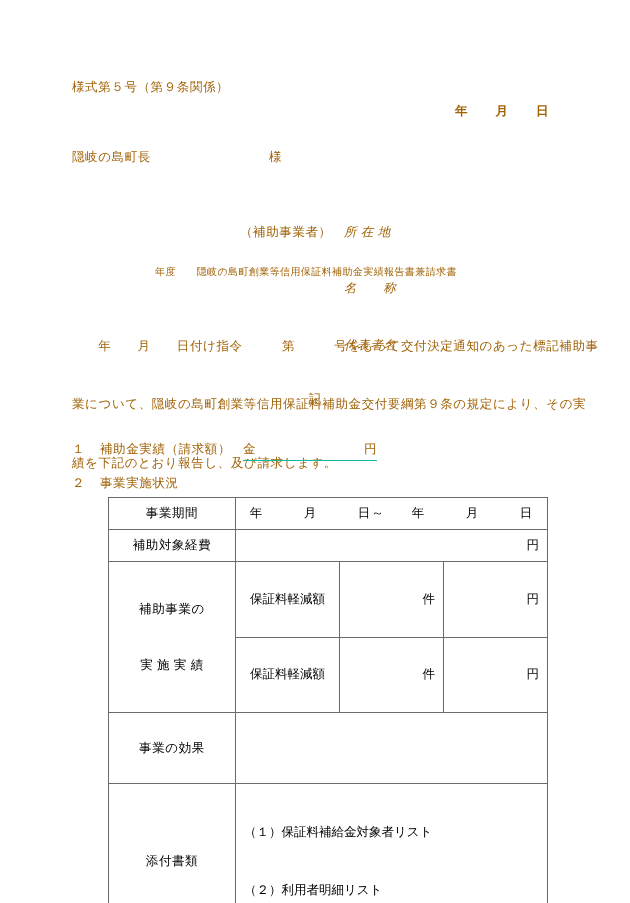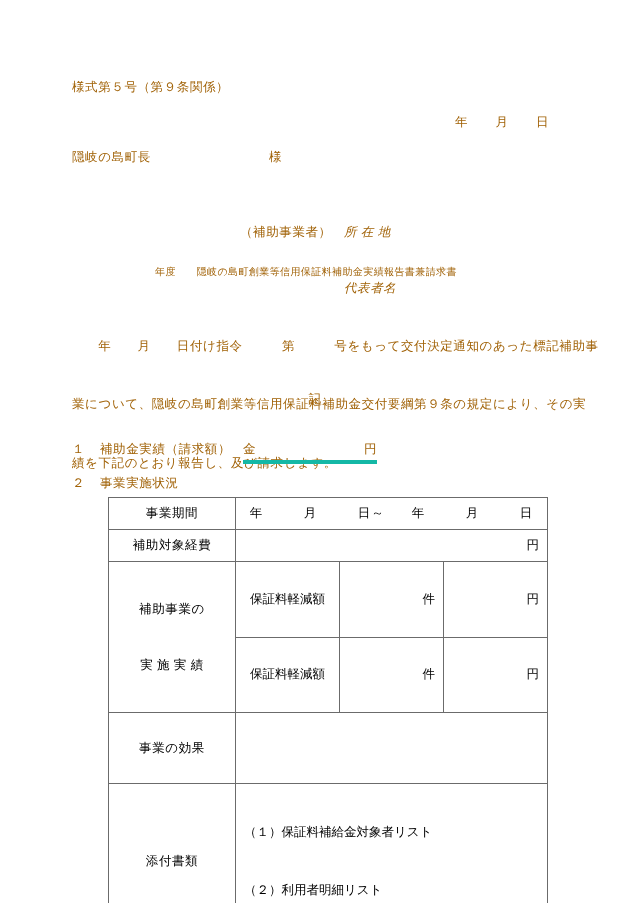--- a/index.html
+++ b/index.html
@@ -30,22 +30,23 @@
   }
   
   .form-no {
     position: absolute;
     left: 72px;
     top: 78px;
   }
   .date-line {
     position: absolute;
     left: 455px;
-    top: 113px;
+    top: 102px;
     letter-spacing: 1px;
+    font-weight: bold;
   }
   .addressee {
     position: absolute;
     left: 72px;
     top: 148px;
   }
   .addressee-honorific {
     display: inline-block;
     margin-left: 118px;
   }
@@ -105,21 +106,21 @@
     position: absolute;
     left: 72px;
     top: 440px;
   }
   .item-num {
     display: inline-block;
     width: 28px;
   }
   .amount-blank {
     display: inline-block;
-    border-bottom: 4px solid #14b8a6;
+    border-bottom: 1px solid #14b8a6;
     padding: 0 0 1px 0;
     margin-left: 12px;
   }
   .amount-gap {
     display: inline-block;
     width: 108px;
   }
   .item-2 {
     position: absolute;
     left: 72px;
@@ -196,20 +197,21 @@
 <div class="page">
 
   <div class="jp form-no">様式第５号（第９条関係）</div>
 
   <div class="jp date-line">年　　月　　日</div>
 
   <div class="jp addressee"><span>隠岐の島町長</span><span class="addressee-honorific">様</span></div>
 
   <div class="jp applicant">
     <span class="applicant-row"><span class="applicant-tag">（補助事業者）</span><span class="applicant-field">所 在 地</span></span>
+    <span class="applicant-row"><span class="applicant-indent"></span><span class="applicant-field">名　　称</span></span>
     <span class="applicant-row"><span class="applicant-indent"></span><span class="applicant-field">代表者名</span></span>
   </div>
 
   <div class="jp doc-title">年度　　隠岐の島町創業等信用保証料補助金実績報告書兼請求書</div>
 
   <div class="jp body-para">
     <span class="body-line">　　年　　月　　日付け指令　　　第　　　号をもって交付決定通知のあった標記補助事</span>
     <span class="body-line">業について、隠岐の島町創業等信用保証料補助金交付要綱第９条の規定により、その実</span>
     <span class="body-line">績を下記のとおり報告し、及び請求します。</span>
   </div>

